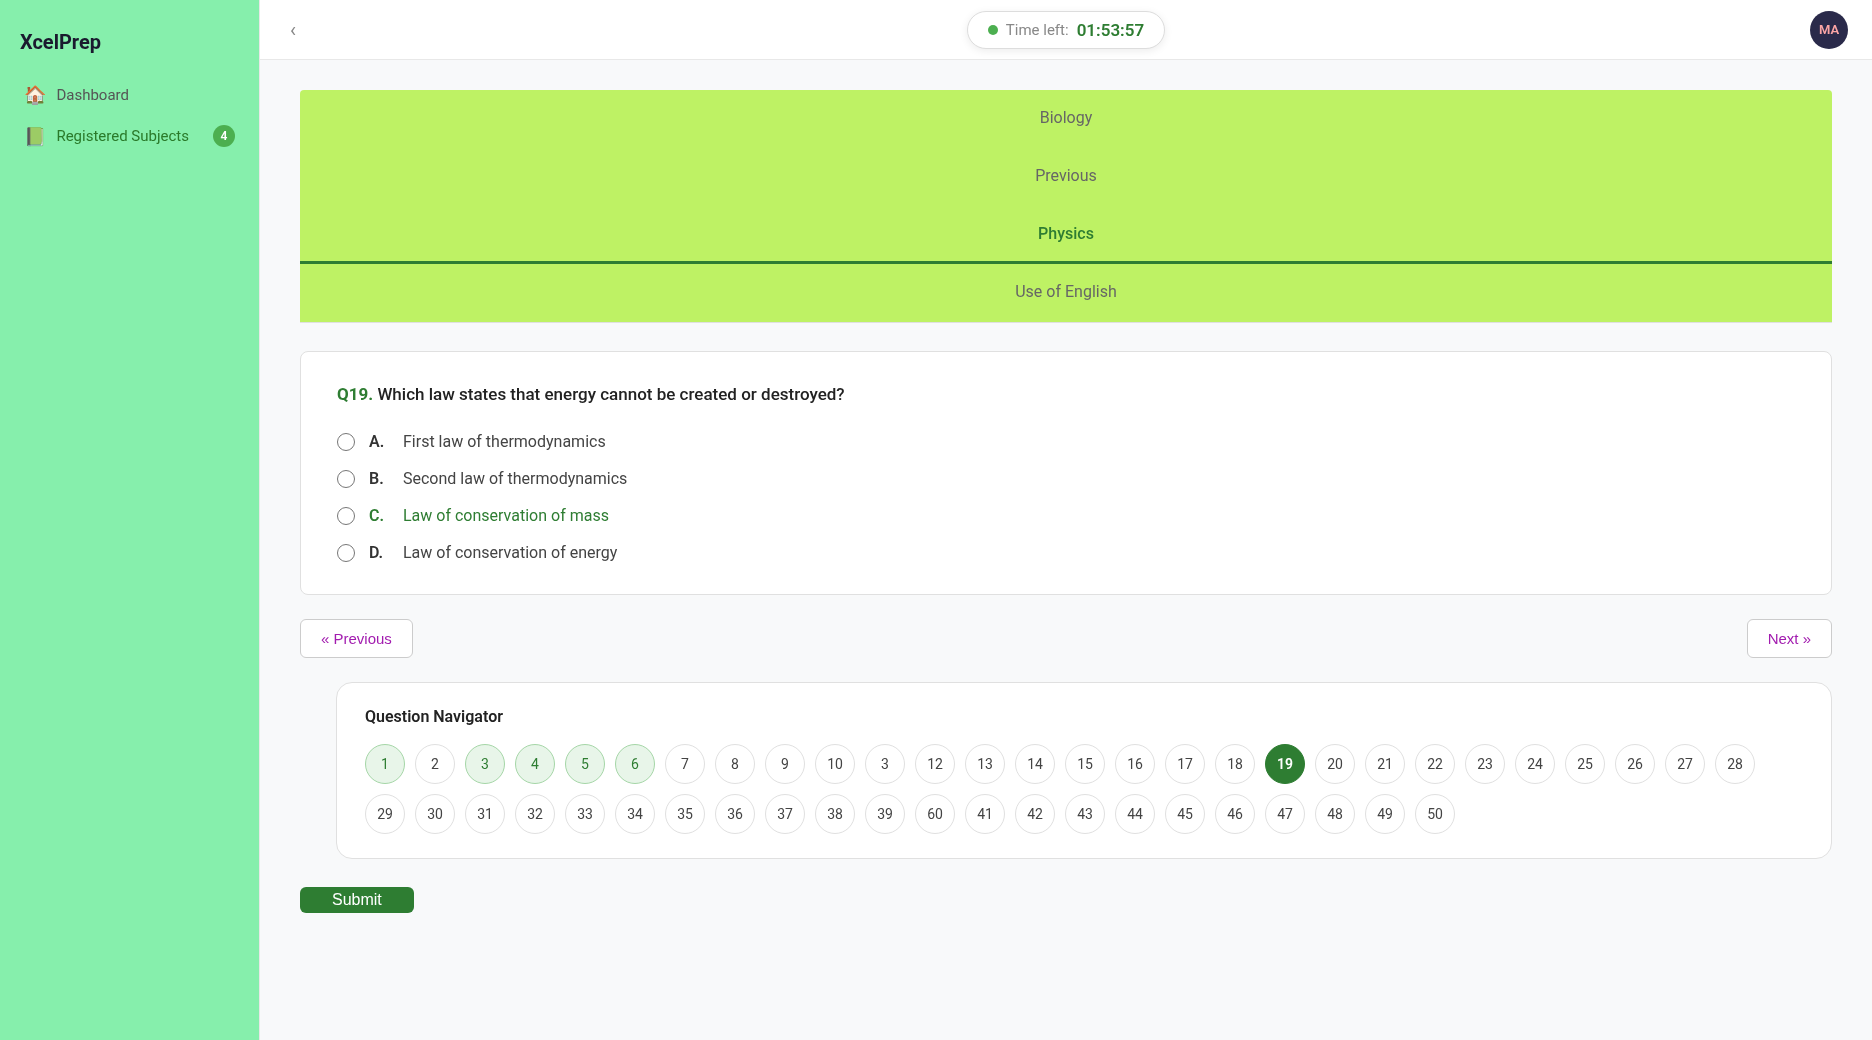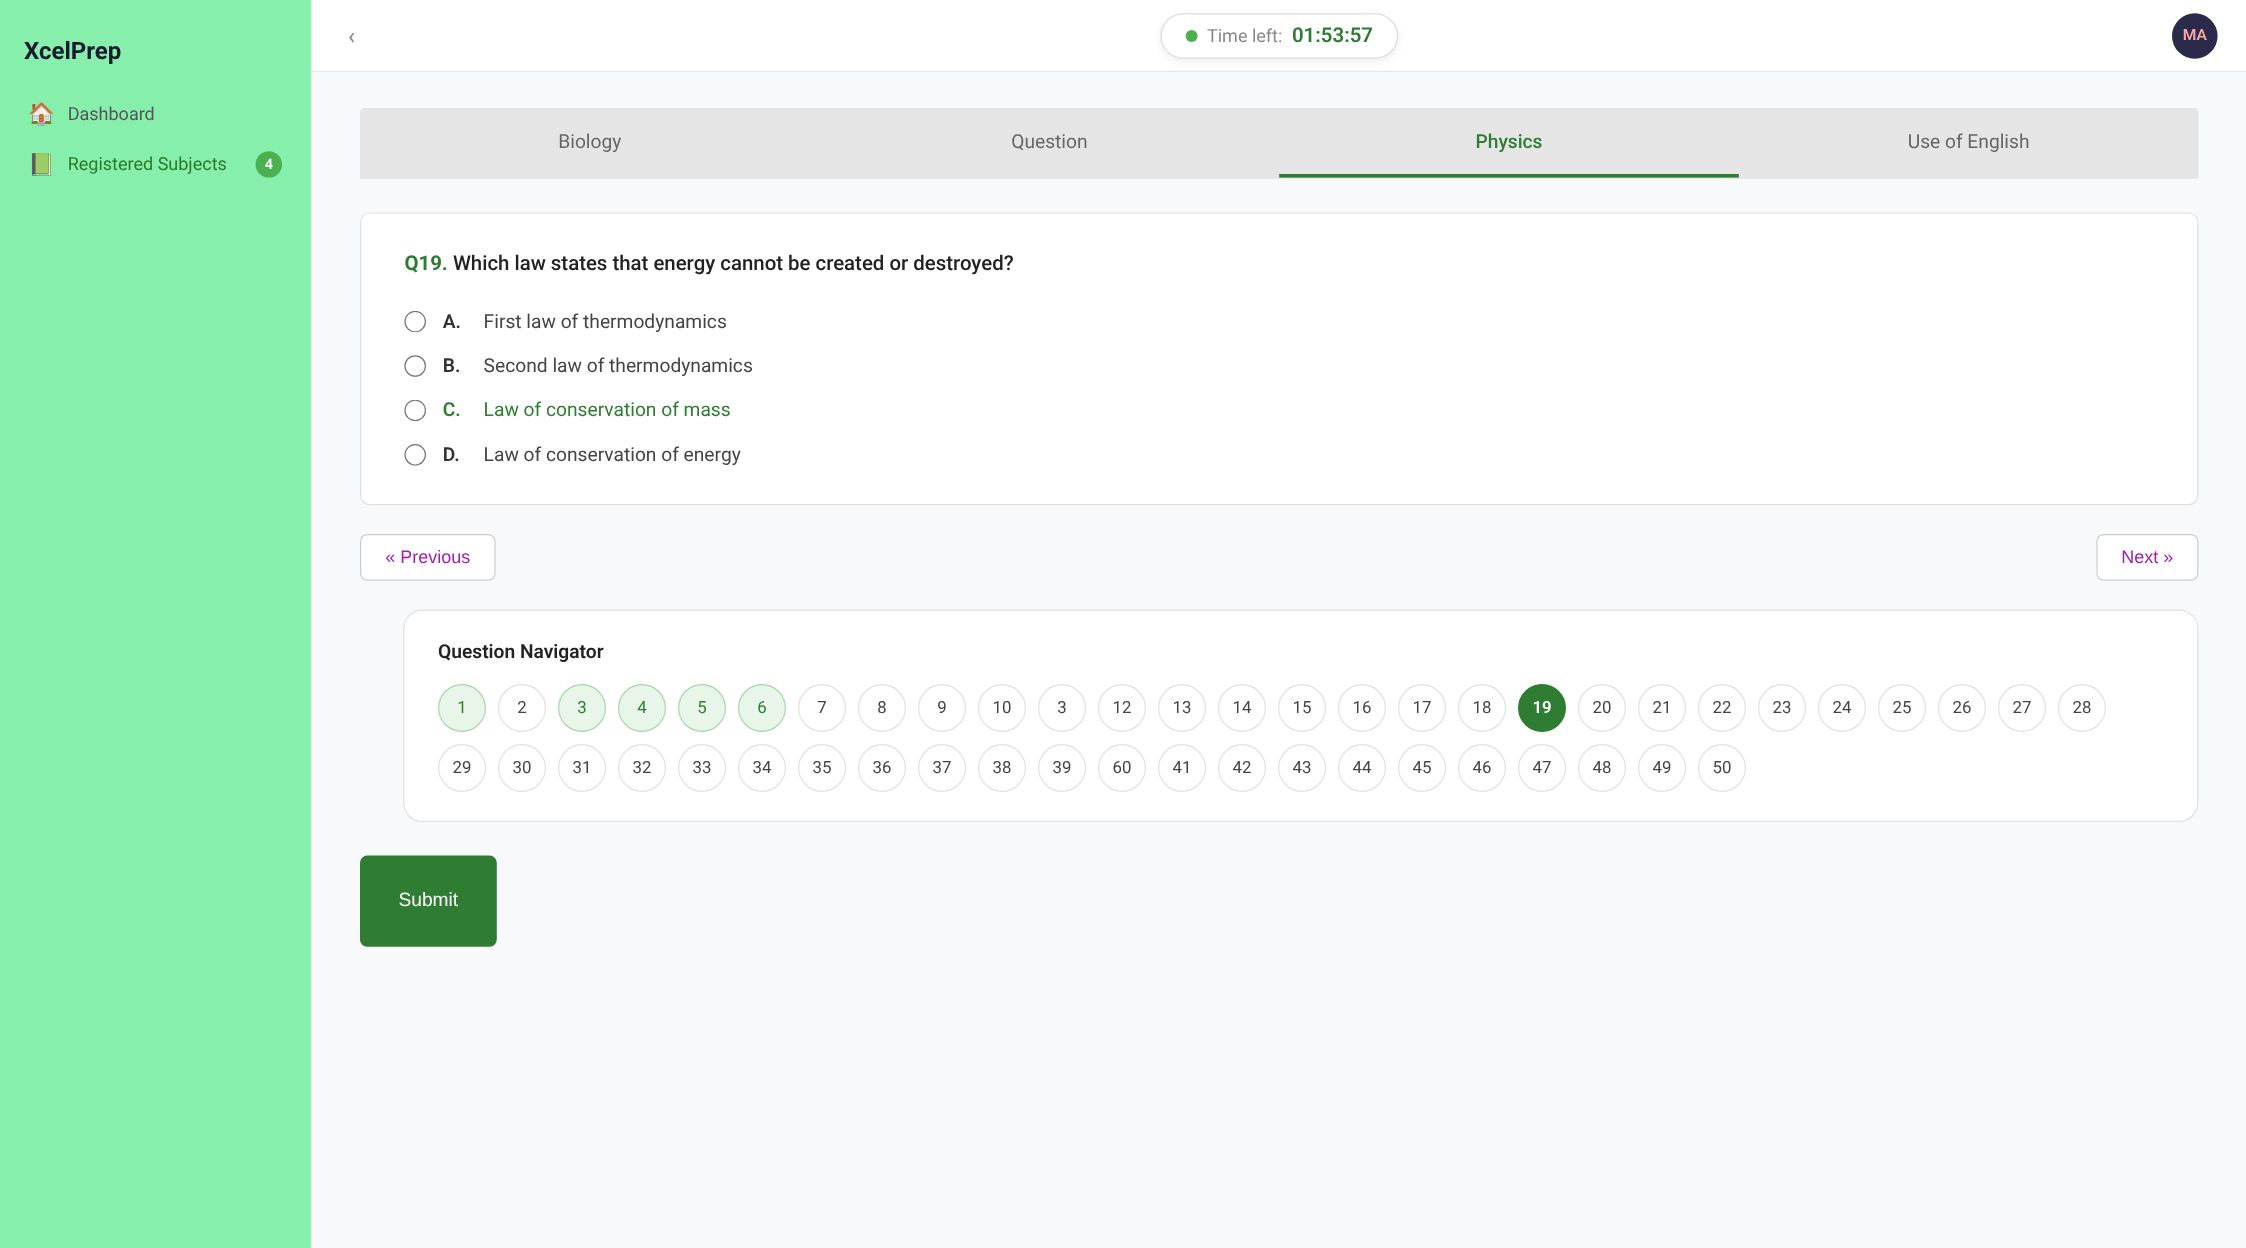--- a/index.html
+++ b/index.html
@@ -137,22 +137,23 @@
       flex: 1;
       overflow-y: auto;
       padding: 30px 40px;
     }
 
     
     .tabs {
       display: flex;
       border-bottom: 1px solid #e0e0e0;
       margin-bottom: 28px;
-      background: #e5e5e5;
+      background: #bef264;
       border-radius: 4px 4px 0 0;
+      flex-direction: column;
     }
     .tab {
       flex: 1;
       text-align: center;
       padding: 18px 10px;
       font-size: 16px;
       color: #666;
       cursor: pointer;
       border-bottom: 3px solid transparent;
       transition: all 0.2s;
@@ -267,21 +268,21 @@
     }
     .nav-num.current {
       background: #2e7d32;
       border-color: #2e7d32;
       color: #fff;
       font-weight: 600;
     }
 
     
     .submit-btn {
-      padding: 29px 32px;
+      padding: 4px 32px;
       background: #2e7d32;
       color: #fff;
       border: none;
       border-radius: 6px;
       font-size: 16px;
       font-weight: 500;
       cursor: pointer;
     }
   </style>
 </head>
@@ -317,21 +318,21 @@
   </div>
 
   <div class="content">
 
     
     <div class="tabs">
       <div class="tab">
         <span>Biology</span>
       </div>
       <div class="tab">
-        <span>Question</span>
+        <span>Previous</span>
       </div>
       <div class="tab active">
         <span>Physics</span>
       </div>
       <div class="tab">
         <span>Use of English</span>
       </div>
     </div>
 
     

